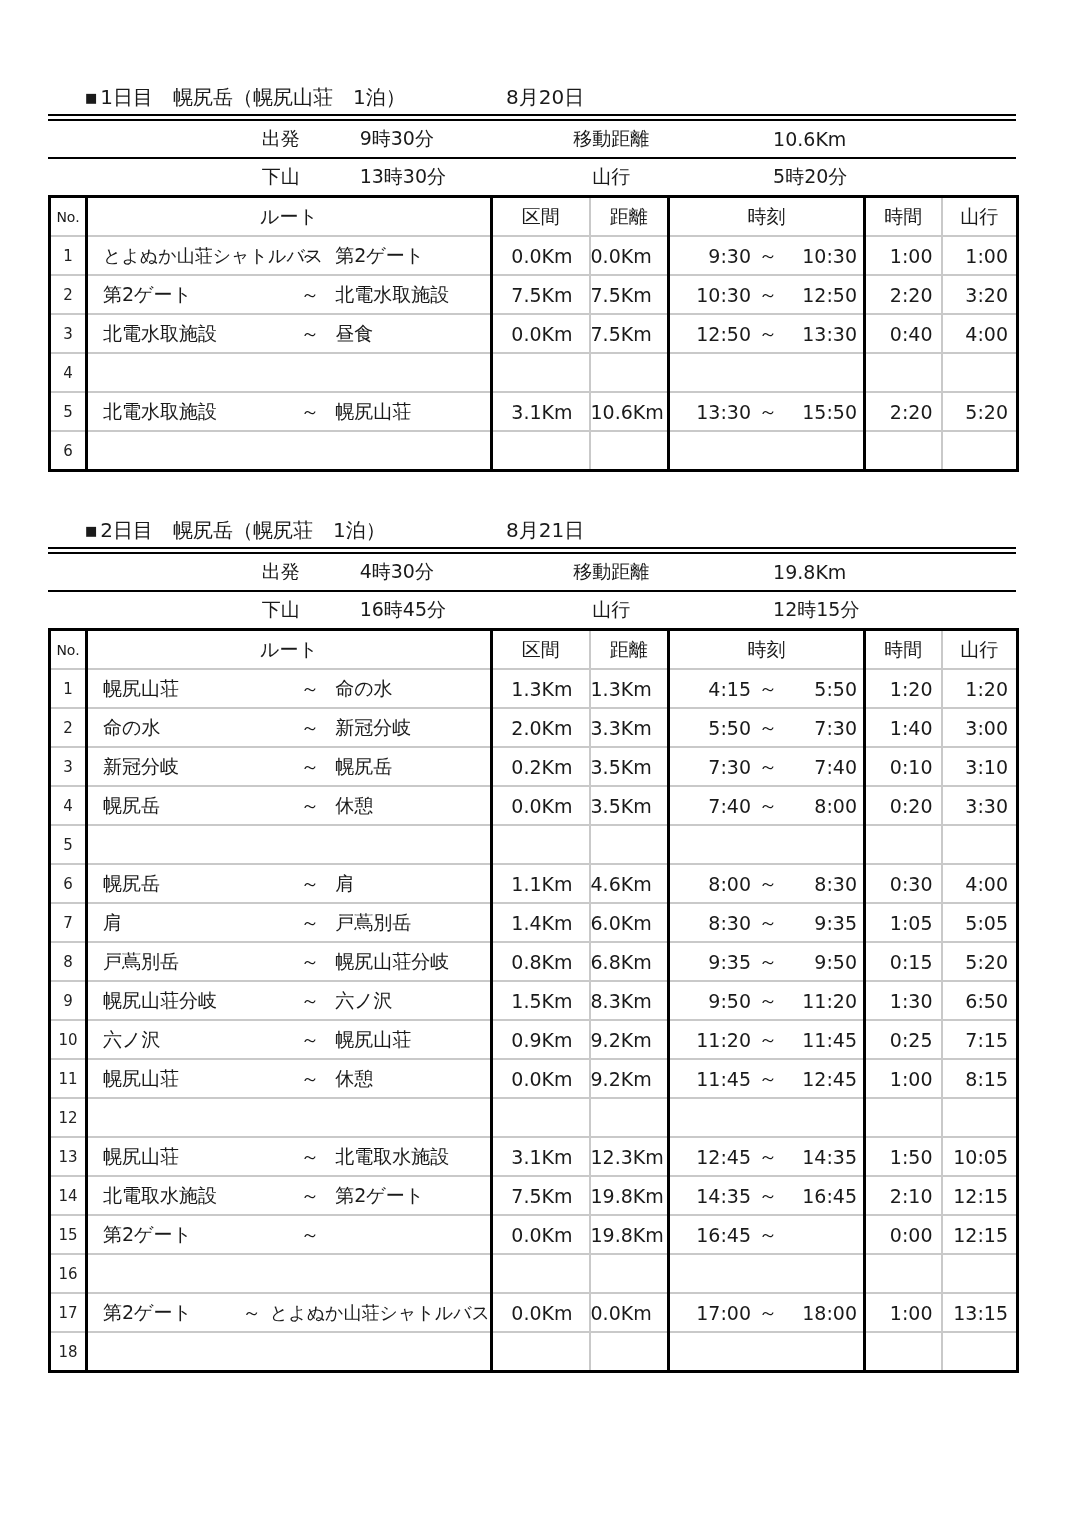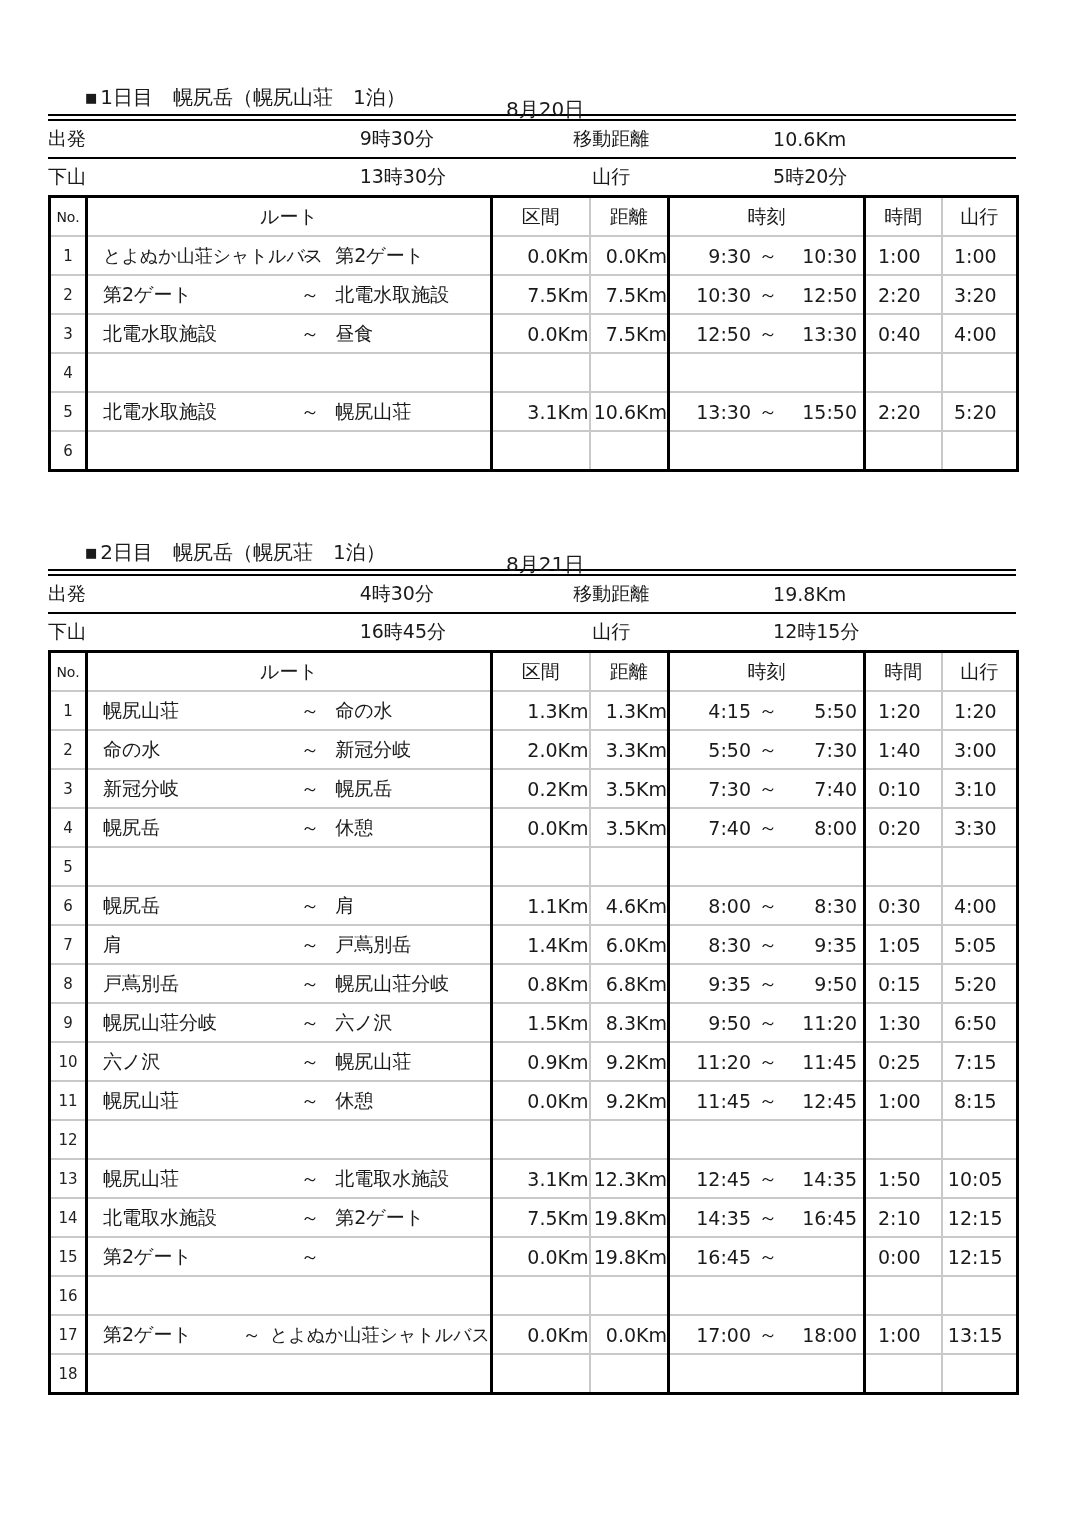--- a/index.html
+++ b/index.html
@@ -7,52 +7,52 @@
     width:1080px; height:1527px; background:#ffffff;
     font-family:"DejaVu Sans","Liberation Sans",sans-serif;
     color:#1a1a1a; overflow:hidden;
   }
   .page { padding:84px 0 0 48px; }
   .content { width:968px; }
 
   
   .day-title { position:relative; height:30px; font-size:20px; padding-left:37px; white-space:nowrap; }
   .bullet { font-size:13px; margin-right:3px; vertical-align:2px; }
-  .day-date { position:absolute; left:458px; top:12px;text-align:center; }
+  .day-date { position:absolute; left:458px; top:0;text-align:center; }
 
   
   .summary { border-top:7px double #000; }
   .sum-row { display:grid; grid-template-columns:26% 22% 20.4% auto; height:36px; align-items:center; font-size:19px; }
   .sum-row.r1 { border-bottom:2px solid #000; }
-  .s1 { }
+  .s1 { text-align:right; }
   .s2 { padding-left:60px; }
   .s3 { text-align:center; }
   .s4 { padding-left:63px; }
 
   
   table { border-collapse:collapse; table-layout:fixed; width:968px; border:3px solid #000; }
   th { font-weight:normal; font-size:19px; height:37px; border-bottom:1px solid #a3a3a3; padding:0; }
   th.h-no { font-size:14px; }
   .b-r { border-right:3px solid #000; }
   .g-r { border-right:2px solid #c9c9c9; }
   tbody td { height:37px; border-top:2px solid #c9c9c9; font-size:19px; padding:0; overflow:hidden; white-space:nowrap; }
   td.c-no { text-align:center; font-size:15px; color:#222; }
-  td.c-sec, td.c-dist { text-align:right; padding-right:0; }
-  td.c-dur, td.c-ela { text-align:center; padding-right:8px; }
+  td.c-sec, td.c-dist { text-align:right; padding-right:16px; }
+  td.c-dur, td.c-ela { text-align:right; padding-right:8px; }
   .rt { display:flex; align-items:center; padding-left:15px; }
   .rt .from { width:47%; text-align:left; }
   .rt .tl { width:13%; text-align:center; }
   .rt .to { flex:1; text-align:left; }
   .sm { font-size:18px; }
   .tm { display:flex; align-items:center; }
   .tm .st { flex:1; text-align:right; }
   .tm .tl { width:34px; text-align:center; }
   .tm .en { width:72px; text-align:right; padding-right:6px; }
 
-  .day + .day { margin-top:67px; }
+  .day + .day { margin-top:45px; }
 </style>
 </head>
 <body>
 
 <div class="page">
   <div class="content">
 
     <section class="day">
       <div class="day-title">
         <span class="bullet">■</span><span>1日目　幌尻岳（幌尻山荘　1泊）</span>

